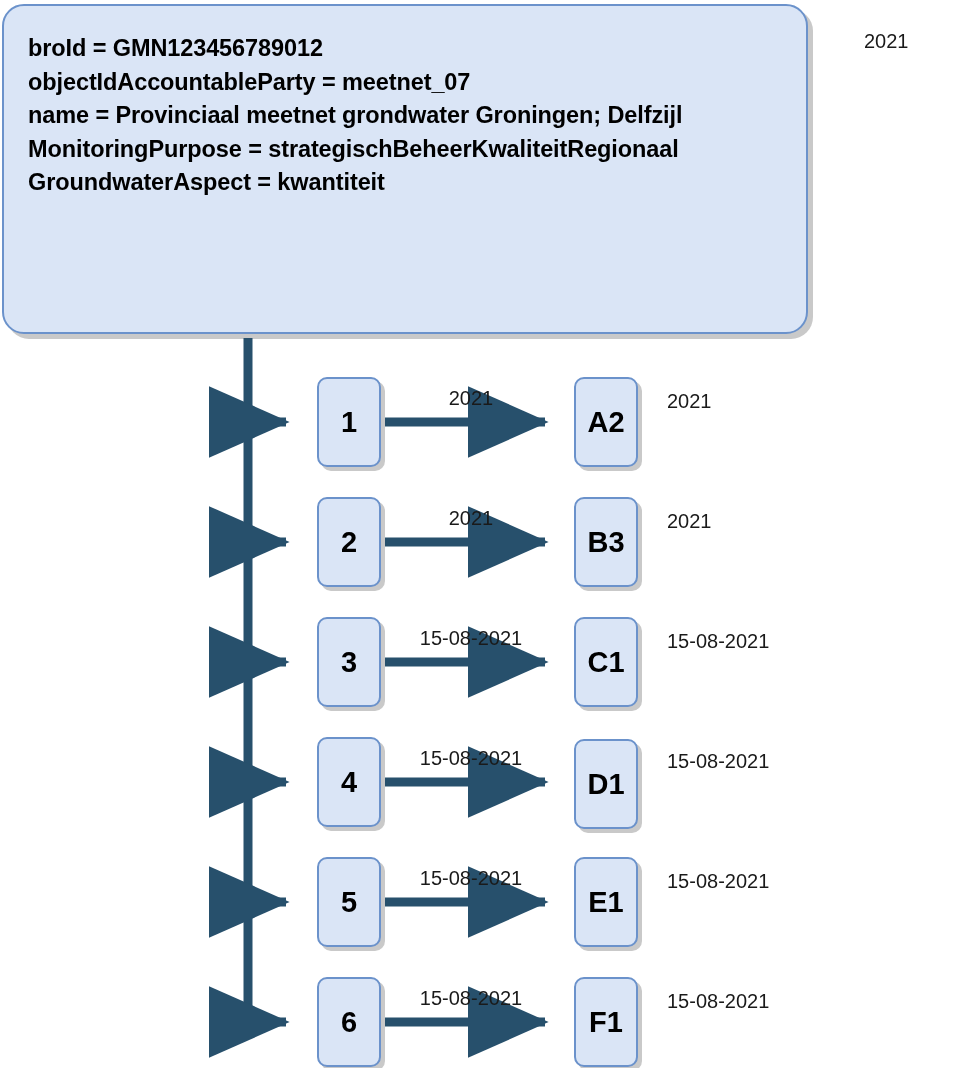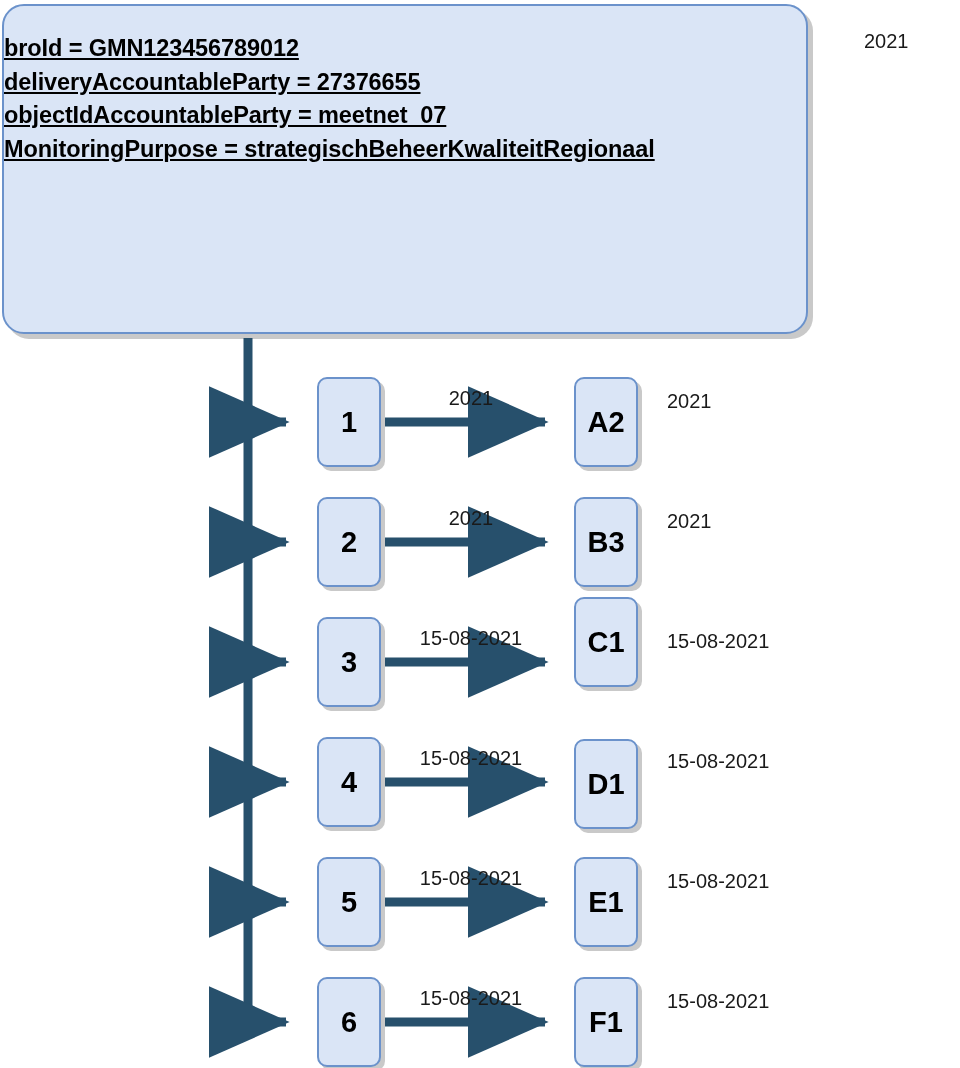--- a/index.html
+++ b/index.html
@@ -23,24 +23,23 @@
     width: 806px;
     height: 330px;
     box-sizing: border-box;
     background: #dae5f6;
     border: 2px solid #6b92cb;
     border-radius: 22px;
     box-shadow: 5px 5px 0 0 #c9c9c9;
   }
   #info-card-lines {
     position: absolute;
-    left: 0;
+    left: 24px;
     top: 26px;
     right: 8px;
-    text-decoration: underline;
   }
   .info-line {
     font-size: 23.5px;
     font-weight: bold;
     color: #000000;
     line-height: 33.5px;
     white-space: nowrap;
     letter-spacing: -0.1px;
   }
 
@@ -103,23 +102,24 @@
     color: #1a1a1a;
     white-space: nowrap;
   }
 </style>
 </head>
 <body>
 
 <div id="info-card">
   <div id="info-card-lines">
     <div class="info-line">broId = GMN123456789012</div>
-    <div class="info-line">deliveryAccountableParty = 27376655</div>
     <div class="info-line">objectIdAccountableParty = meetnet_07</div>
+    <div class="info-line">name = Provinciaal meetnet grondwater Groningen; Delfzijl</div>
     <div class="info-line">MonitoringPurpose = strategischBeheerKwaliteitRegionaal</div>
+    <div class="info-line">GroundwaterAspect = kwantiteit</div>
   </div>
 </div>
 
 <div class="corner-label" id="root-date-label">2021</div>
 
 <svg id="connectors" viewBox="0 0 960 1068" width="960" height="1068" xmlns="http://www.w3.org/2000/svg">
   <defs>
     <marker id="arrowhead" markerWidth="9" markerHeight="8" refX="8.6" refY="4" orient="auto" markerUnits="strokeWidth">
       <path d="M0,0 L9,4 L0,8 Z" fill="#27506c"></path>
     </marker>
@@ -145,21 +145,21 @@
 <div class="node-box node-right" style="top:377px">A2</div>
 <div class="row-label" style="top:390px">2021</div>
 
 <div class="node-box node-left" style="top:497px">2</div>
 <div class="edge-label" style="left:471px; top:507px">2021</div>
 <div class="node-box node-right" style="top:497px">B3</div>
 <div class="row-label" style="top:510px">2021</div>
 
 <div class="node-box node-left" style="top:617px">3</div>
 <div class="edge-label" style="left:471px; top:627px">15-08-2021</div>
-<div class="node-box node-right" style="top:597px">C1</div>
+<div class="node-box node-right" style="top:617px">C1</div>
 <div class="row-label" style="top:630px">15-08-2021</div>
 
 <div class="node-box node-left" style="top:737px">4</div>
 <div class="edge-label" style="left:471px; top:747px">15-08-2021</div>
 <div class="node-box node-right" style="top:739px">D1</div>
 <div class="row-label" style="top:750px">15-08-2021</div>
 
 <div class="node-box node-left" style="top:857px">5</div>
 <div class="edge-label" style="left:471px; top:867px">15-08-2021</div>
 <div class="node-box node-right" style="top:857px">E1</div>

